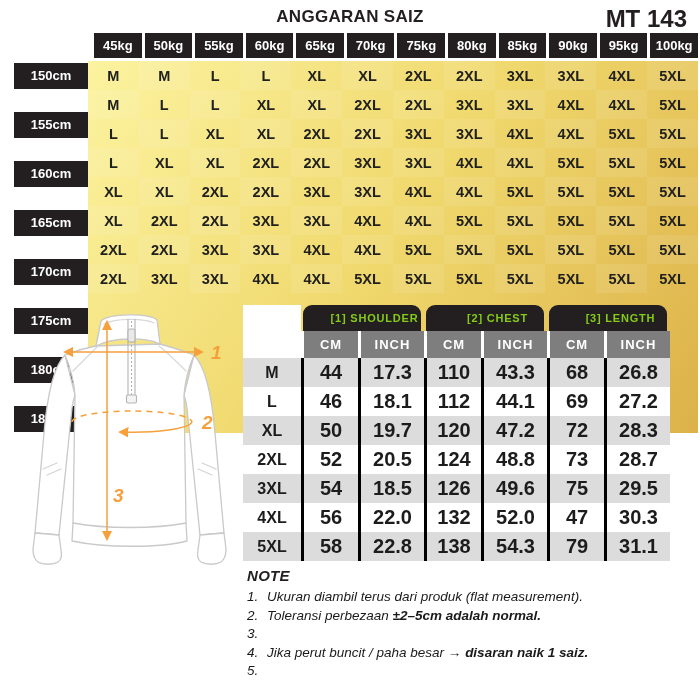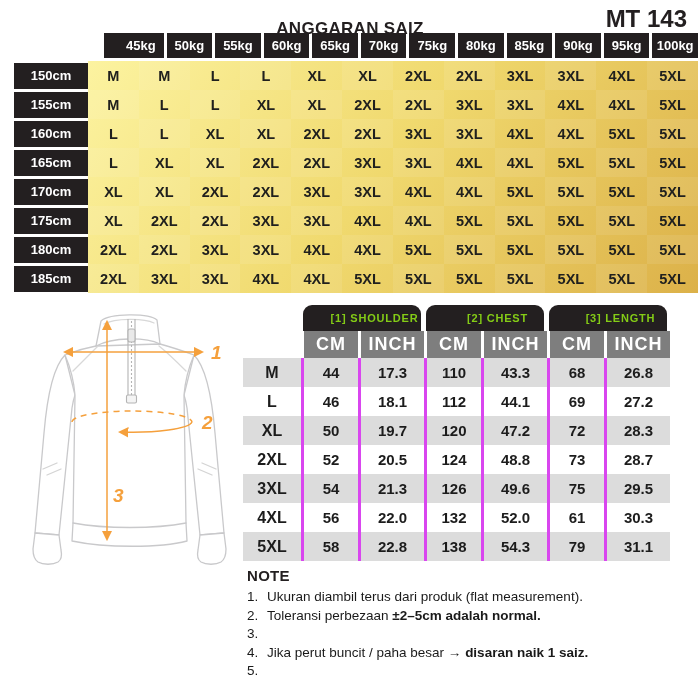--- a/index.html
+++ b/index.html
@@ -1,53 +1,53 @@
 <!DOCTYPE html>
 <html><head>
 <meta charset="utf-8">
 <style>
   html,body{margin:0;padding:0;background:#ffffff;}
   body{width:700px;height:700px;position:relative;font-family:"Liberation Sans",sans-serif;color:#231f20;overflow:hidden;}
 
   
-  .page-title{position:absolute;top:19px;left:0;width:700px;text-align:center;font-weight:bold;font-size:17px;letter-spacing:.3px;}
+  .page-title{position:absolute;top:7px;left:0;width:700px;text-align:center;font-weight:bold;font-size:17px;letter-spacing:.3px;}
   .product-code{position:absolute;top:5px;right:13px;font-weight:bold;font-size:24px;}
 
   
   .size-chart{position:absolute;left:14px;top:33px;width:684px;}
   .weight-header-row{display:flex;margin-left:74px;height:25px;}
   .weight-cell{flex:1;margin:0 1.5px;background:#231f20;color:#fff;font-weight:bold;font-size:13px;display:flex;align-items:center;justify-content:center;}
-  .weight-cell:first-child{margin-left:16px;padding-left:14px;}
+  .weight-cell:first-child{margin-left:6px;}
   .weight-cell:last-child{margin-right:0;}
   .chart-body{display:flex;margin-top:3px;}
-  .height-label-col{width:74px;display:flex;flex-direction:column;}
+  .height-label-col{width:74px;display:flex;flex-direction:column;gap:20px;}
   .height-cell{height:26px;margin:1.5px 0;background:#231f20;color:#fff;font-weight:bold;font-size:13px;display:flex;align-items:center;justify-content:center;}
   .size-grid{flex:1;background:linear-gradient(125deg,#FCF3A0 0%,#F0D96E 48%,#DCB149 100%);display:grid;grid-template-columns:repeat(12,1fr);grid-auto-rows:29px;}
   .size-cell{display:flex;align-items:center;justify-content:center;font-weight:bold;font-size:14.5px;color:#20201e;}
   .size-cell.alt{background:rgba(255,255,255,0.09);}
 
   
   .diagram{position:absolute;left:25px;top:303px;width:210px;height:272px;}
 
   
   .measure{position:absolute;left:243px;top:305px;width:427px;}
   .mgrid{display:grid;grid-template-columns:58px 57px 66px 57px 66px 57px 66px;}
   .tab-row{height:26px;}
   .measure-tab{grid-column:span 2;margin:0 3px 0 2px;background:#231f20;color:#84cc16;border-radius:9px 9px 0 0;font-weight:bold;font-size:11px;letter-spacing:.8px;display:flex;align-items:center;justify-content:center;padding-left:25px;}
   .unit-row{height:27px;}
-  .unit-cell{background:#7E7E7E;color:#fff;font-weight:bold;font-size:18px;letter-spacing:1px;display:flex;align-items:center;justify-content:center;box-sizing:border-box;border-left:3px solid #fff;}
+  .unit-cell{background:#7E7E7E;color:#fff;font-weight:bold;font-size:13px;letter-spacing:1px;display:flex;align-items:center;justify-content:center;box-sizing:border-box;border-left:3px solid #fff;}
   .spacer{background:#fff;}
   .mrow{height:29px;}
-  .mcell{display:flex;align-items:center;justify-content:center;font-weight:bold;font-size:15px;box-sizing:border-box;border-left:3px solid #d946ef;color:#1c1c1c;}
+  .mcell{display:flex;align-items:center;justify-content:center;font-weight:bold;font-size:20px;box-sizing:border-box;border-left:3px solid #000000;color:#1c1c1c;}
   .mcell.size{font-size:16px;border-left:none;}
   .mrow.shade .mcell{background:#DCDCDC;}
   .mrow:not(.shade) .mcell{background:#fff;}
 
   
-  .notes{position:absolute;left:247px;top:567px;width:436px;}
+  .notes{position:absolute;left:247px;top:567px;width:436px;font-style:italic;}
   .notes-heading{font-weight:bold;font-size:15px;letter-spacing:.3px;margin-bottom:4px;}
   .note-item{display:flex;font-size:13.5px;line-height:18.6px;color:#1a1a1a;}
   .note-num{width:20px;flex:none;}
   .nb{font-weight:bold;}
 </style>
 </head>
 <body>
 
 <div class="page-title">ANGGARAN SAIZ</div>
 <div class="product-code">MT 143</div>
@@ -276,33 +276,33 @@
         <div class="mcell">52</div>
         <div class="mcell">20.5</div>
         <div class="mcell">124</div>
         <div class="mcell">48.8</div>
         <div class="mcell">73</div>
         <div class="mcell">28.7</div>
       </div>
       <div class="mgrid mrow shade">
         <div class="mcell size">3XL</div>
         <div class="mcell">54</div>
-        <div class="mcell">21.3</div>
+        <div class="mcell">18.5</div>
         <div class="mcell">126</div>
         <div class="mcell">49.6</div>
         <div class="mcell">75</div>
         <div class="mcell">29.5</div>
       </div>
       <div class="mgrid mrow">
         <div class="mcell size">4XL</div>
         <div class="mcell">56</div>
         <div class="mcell">22.0</div>
         <div class="mcell">132</div>
         <div class="mcell">52.0</div>
-        <div class="mcell">61</div>
+        <div class="mcell">47</div>
         <div class="mcell">30.3</div>
       </div>
       <div class="mgrid mrow shade">
         <div class="mcell size">5XL</div>
         <div class="mcell">58</div>
         <div class="mcell">22.8</div>
         <div class="mcell">138</div>
         <div class="mcell">54.3</div>
         <div class="mcell">79</div>
         <div class="mcell">31.1</div>

